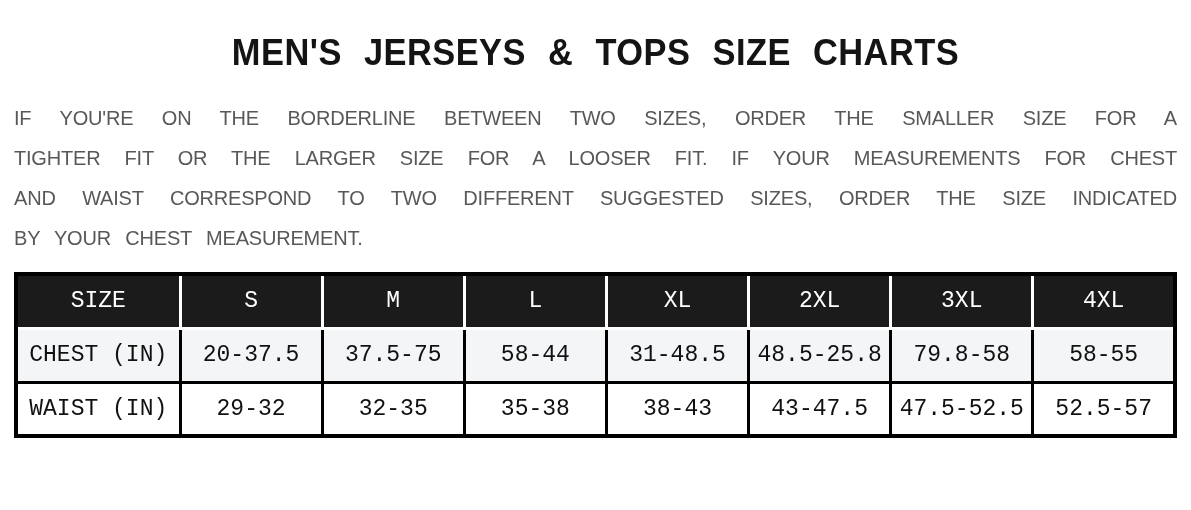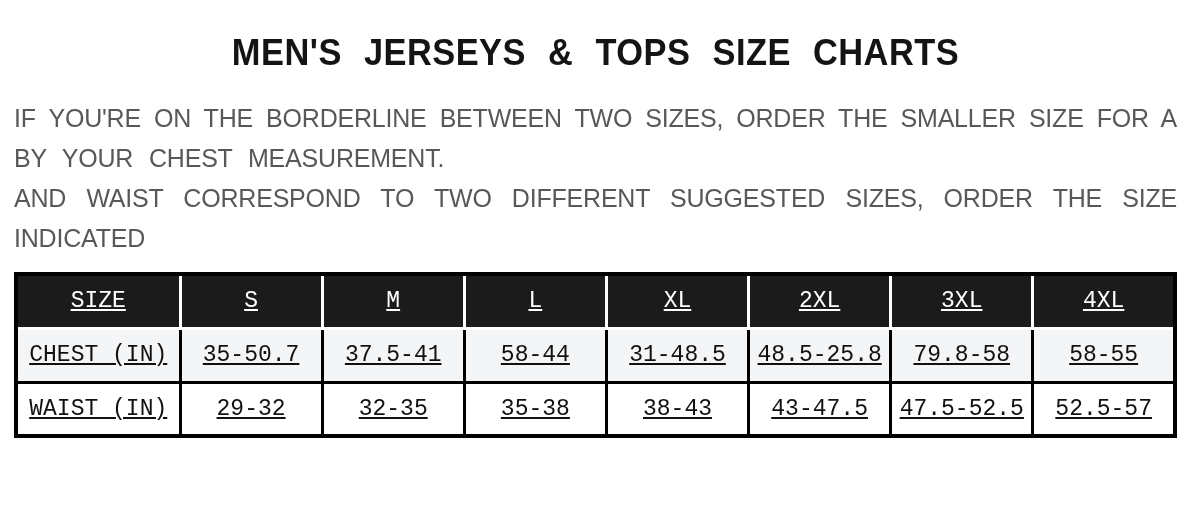--- a/index.html
+++ b/index.html
@@ -30,21 +30,21 @@
     letter-spacing: 0.5px;
     word-spacing: 13px;
     transform: scaleX(0.93);
     transform-origin: 50% 50%;
     white-space: nowrap;
   }
 
   .intro {
     margin-top: 24px;
     color: var(--intro-text);
-    font-size: 25px;
+    font-size: 20px;
     line-height: 40px;
     letter-spacing: -0.2px;
     word-spacing: 4px;
   }
   .intro-line {
     text-align: justify;
     text-align-last: justify;
     white-space: normal;
   }
   .intro-line--last {
@@ -62,21 +62,20 @@
     font-size: 23px;
     color: #111111;
   }
   .size-table th, .size-table td {
     height: 54px;
     text-align: center;
     vertical-align: middle;
     padding: 0;
     overflow: hidden;
     white-space: nowrap;
-    text-decoration: underline;
   }
   .size-table th {
     background: var(--header-bg);
     color: var(--header-text);
     font-weight: normal;
     border-left: 3px solid #ffffff;
     border-right: 3px solid #ffffff;
     border-bottom: 3px solid #ffffff;
     border-top: 4px solid var(--border);
   }
@@ -91,22 +90,23 @@
 </style>
 </head>
 <body>
 
 <div class="page">
 
   <div class="title">MEN'S JERSEYS &amp; TOPS SIZE CHARTS</div>
 
   <div class="intro">
     <div class="intro-line">IF YOU'RE ON THE BORDERLINE BETWEEN TWO SIZES, ORDER THE SMALLER SIZE FOR A</div>
+    <div class="intro-line">TIGHTER FIT OR THE LARGER SIZE FOR A LOOSER FIT. IF YOUR MEASUREMENTS FOR CHEST</div>
+    <div class="intro-line">AND WAIST CORRESPOND TO TWO DIFFERENT SUGGESTED SIZES, ORDER THE SIZE INDICATED</div>
     <div class="intro-line intro-line--last">BY YOUR CHEST MEASUREMENT.</div>
-    <div class="intro-line">AND WAIST CORRESPOND TO TWO DIFFERENT SUGGESTED SIZES, ORDER THE SIZE INDICATED</div>
   </div>
 
   <table class="size-table">
     <colgroup>
       <col style="width:164px">
       <col>
         <col>
         <col>
         <col>
         <col>
@@ -121,22 +121,22 @@
         <th>L</th>
         <th>XL</th>
         <th>2XL</th>
         <th>3XL</th>
         <th>4XL</th>
       </tr>
     </thead>
     <tbody>
       <tr class="row-alt">
         <td>CHEST (IN)</td>
-        <td>35-50.7</td>
-        <td>37.5-41</td>
+        <td>20-37.5</td>
+        <td>37.5-75</td>
         <td>58-44</td>
         <td>31-48.5</td>
         <td>48.5-25.8</td>
         <td>79.8-58</td>
         <td>58-55</td>
       </tr>
       <tr class="row-plain">
         <td>WAIST (IN)</td>
         <td>29-32</td>
         <td>32-35</td>

